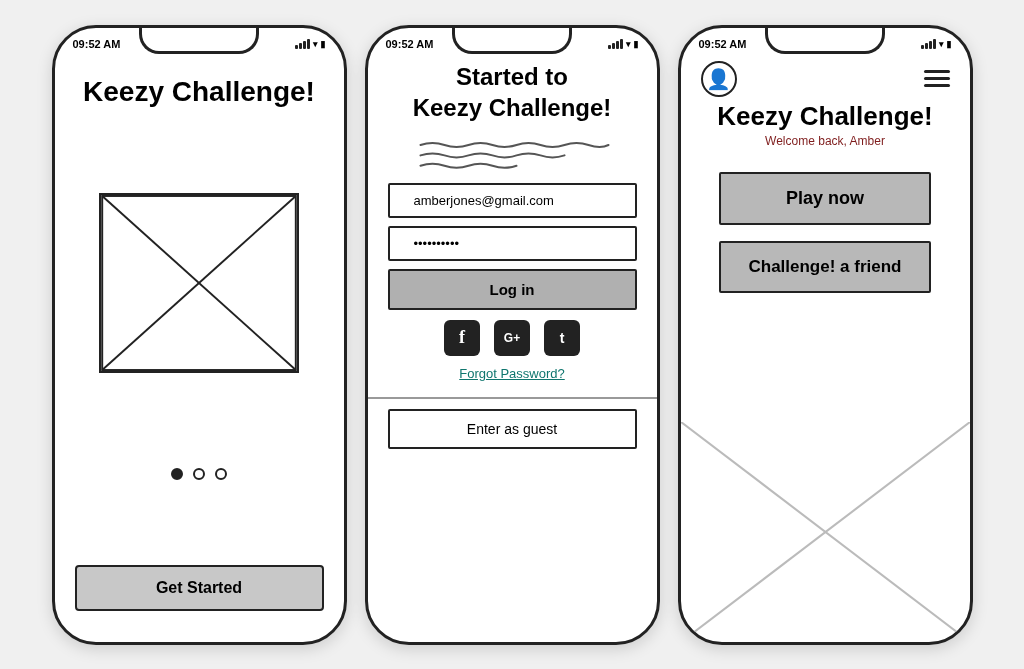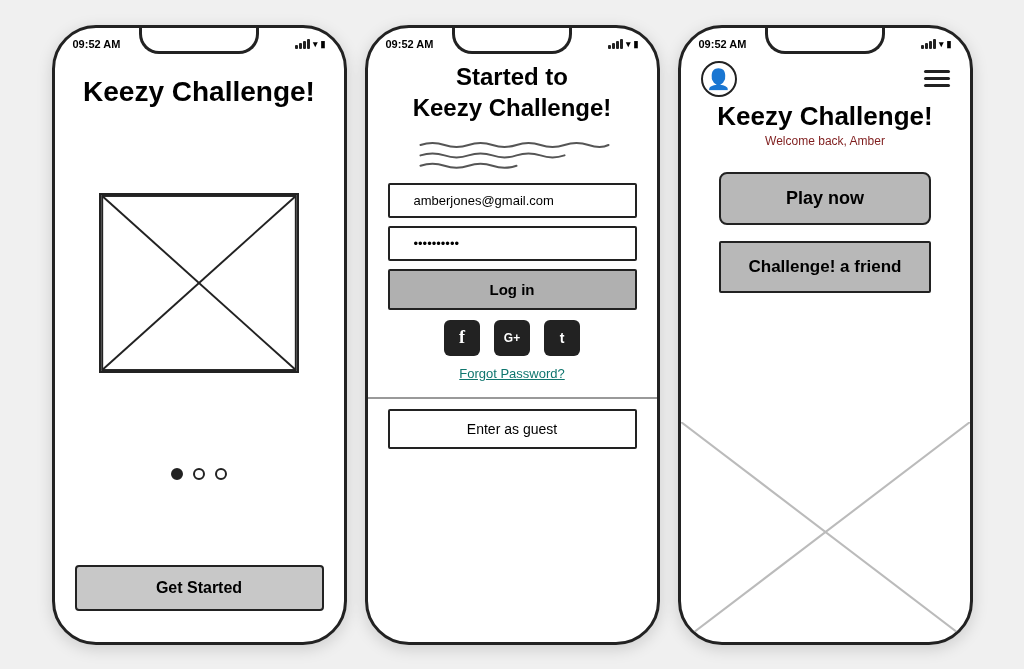--- a/index.html
+++ b/index.html
@@ -276,21 +276,21 @@
     }
 
     .btn-play {
       width: 85%;
       padding: 14px;
       background: #b8b8b8;
       border: 2px solid #222;
       font-size: 18px;
       font-weight: 600;
       cursor: pointer;
-      border-radius: 8px;
+      border-radius: 2px;
       margin-top: 10px;
     }
 
     .btn-challenge {
       width: 85%;
       padding: 14px;
       background: #b8b8b8;
       border: 2px solid #222;
       font-size: 17px;
       font-weight: 600;

